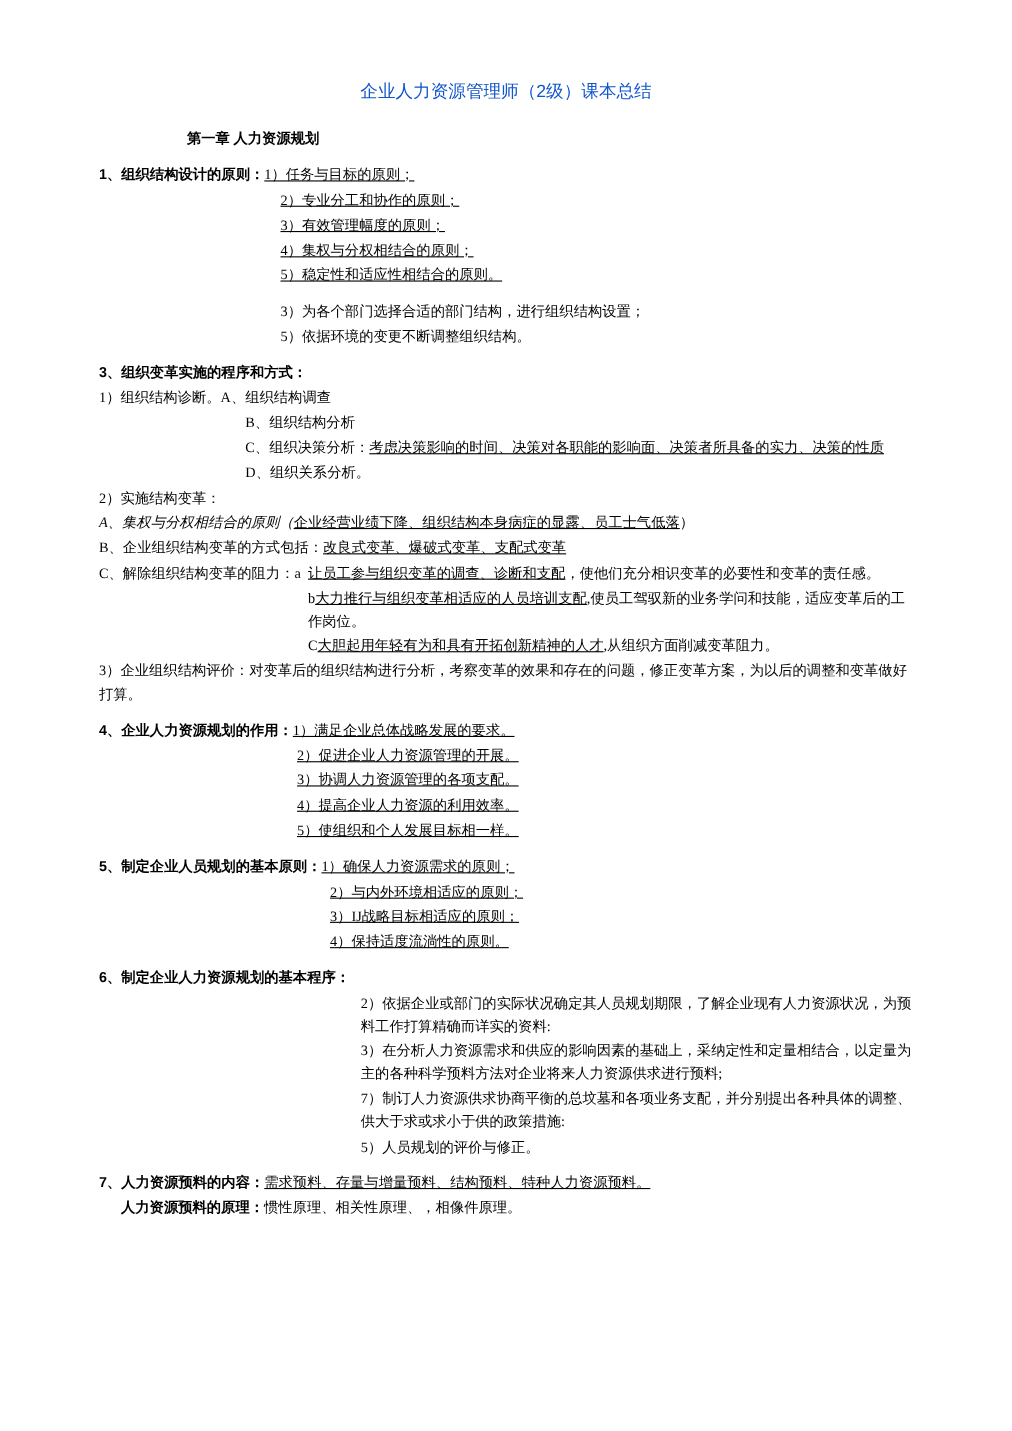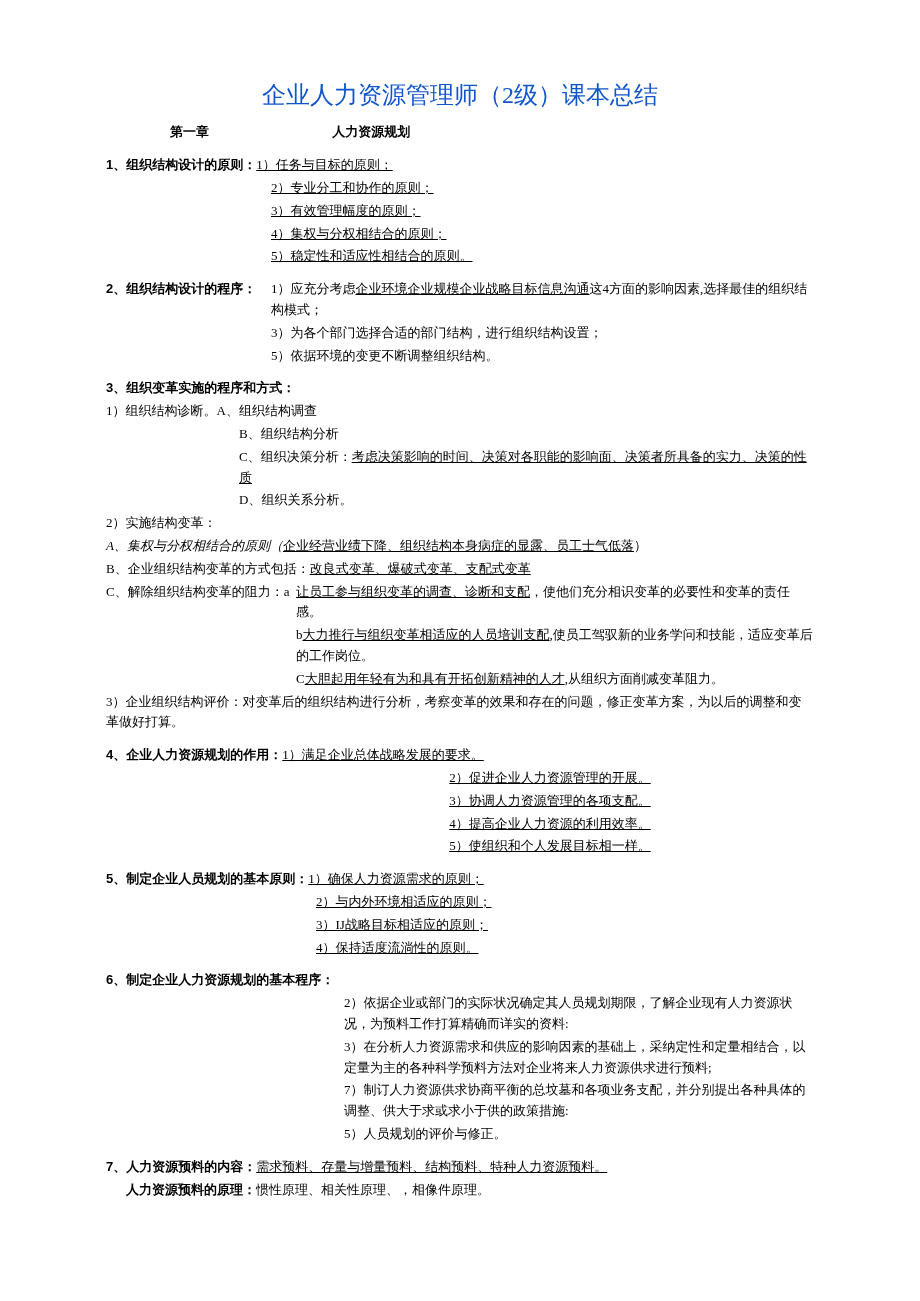--- a/index.html
+++ b/index.html
@@ -6,41 +6,41 @@
     font-family: "SimSun", "宋体", serif;
     font-size: 13px;
     line-height: 1.6;
     color: #000;
     margin: 0;
     padding: 60px 90px;
     width: 740px;
     background: #fff;
   }
   .title {
-    font-size: 24px;
+    font-size: 16px;
     color: #1155cc;
     text-align: center;
-    font-family: Liberation Serif, serif;
-    margin-bottom: 8px;
+    font-family: Liberation Sans, sans-serif;
+    margin-bottom: 20px;
     font-weight: normal;
   }
   .chapter-line {
     font-weight: bold;
     margin: 8px 0 12px 0;
   }
   .chapter-label { display:inline-block; margin-left: 80px; }
-  .chapter-title { display:inline-block; margin-left: 120px; }
+  .chapter-title { display:inline-block; }
   .section { margin-bottom: 12px; }
   .row { display: flex; }
   .lead-bold { font-weight: bold; font-family: "SimHei","Heiti SC",sans-serif; }
   .indent1b { padding-left: 165px; }
-  .indent2 { padding-left: 180px; text-align: center; }
+  .indent2 { padding-left: 180px; }
   .indentB { padding-left: 210px; }
   .underline { text-decoration: underline; }
-  .para { margin: 2px 16px; }
+  .para { margin: 2px 0; }
 </style>
 </head>
 <body>
 
 <h1 class="title">企业人力资源管理师（2级）课本总结</h1>
 
 <div class="chapter-line">
   <span class="chapter-label">第一章</span>
   <span class="chapter-title">人力资源规划</span>
 </div>
@@ -49,26 +49,20 @@
   <div class="para">
     <span class="lead-bold">1、组织结构设计的原则：</span><span class="underline">1）任务与目标的原则；</span>
   </div>
   <div class="para indent1b underline">2）专业分工和协作的原则；</div>
   <div class="para indent1b underline">3）有效管理幅度的原则；</div>
   <div class="para indent1b underline">4）集权与分权相结合的原则；</div>
   <div class="para indent1b underline">5）稳定性和适应性相结合的原则。</div>
 </div>
 
 <div class="section">
-  <div class="row para">
-    <div style="width:165px;flex:0 0 165px" class="lead-bold">2、组织结构设计的程序：</div>
-    <div style="flex:1">
-      <span>1）应充分考虑</span><span class="underline">企业环境企业规模企业战略目标信息沟通</span><span>这4方面的影响因素,选择最佳的组织结构模式；</span>
-    </div>
-  </div>
   <div class="para indent1b">3）为各个部门选择合适的部门结构，进行组织结构设置；</div>
   <div class="para indent1b">5）依据环境的变更不断调整组织结构。</div>
 </div>
 
 <div class="section">
   <div class="para lead-bold">3、组织变革实施的程序和方式：</div>
   <div class="para">1）组织结构诊断。A、组织结构调查</div>
   <div class="para" style="padding-left:133px">B、组织结构分析</div>
   <div class="row para">
     <div style="width:133px;flex:0 0 133px"></div>

